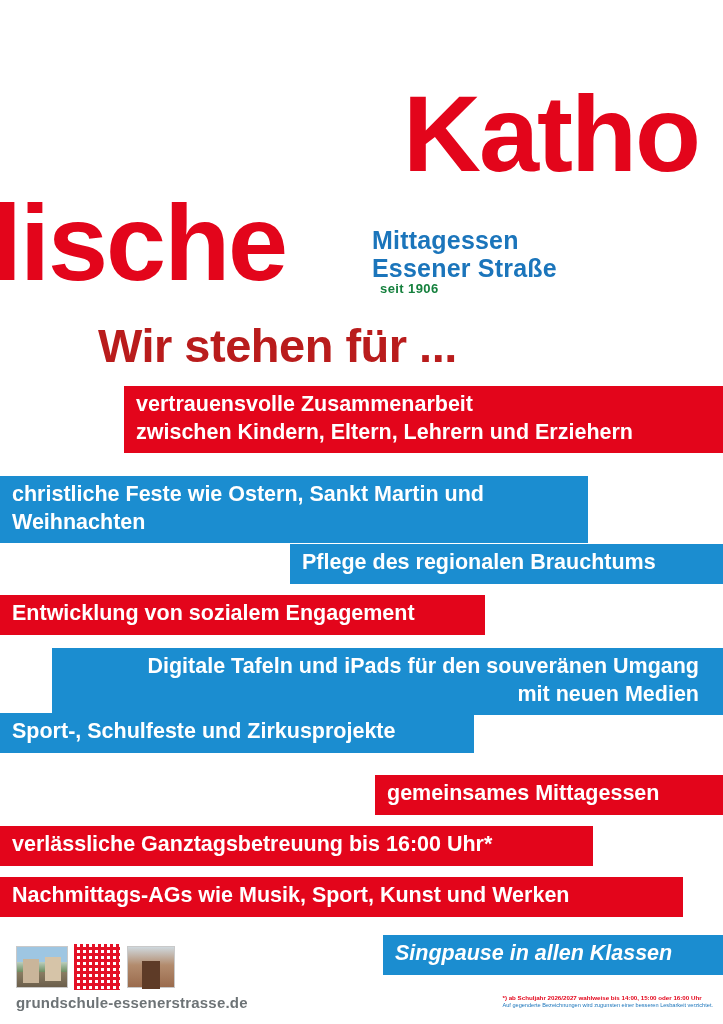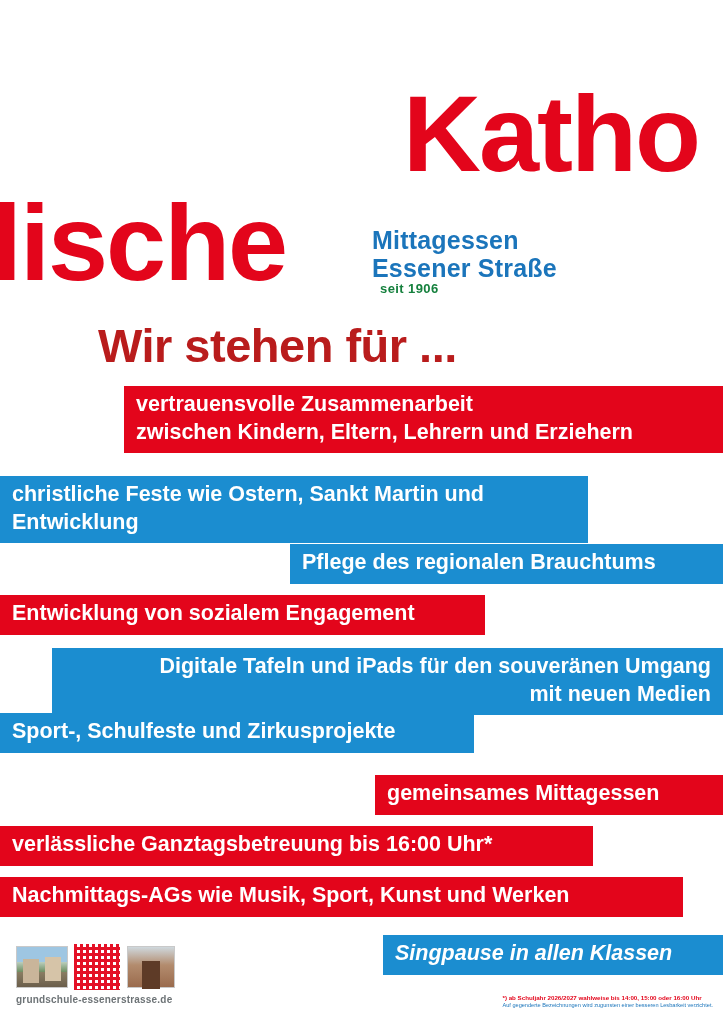--- a/index.html
+++ b/index.html
@@ -95,21 +95,21 @@
     left: 0;
     top: 386px;
     width: 723px;
   }
   .bar {
     position: absolute;
     color: #ffffff;
     font-weight: bold;
     font-size: 21.5px;
     line-height: 1.28;
-    padding: 5px 12px 7px 12px;
+    padding: 5px 24px 7px 12px;
     box-sizing: border-box;
     white-space: nowrap;
   }
   .bar.red { background: #e3051b; }
   .bar.blue { background: #1b8dd0; }
   .bar.two-line {
     white-space: normal;
   }
   .bar .l2 { display: block; }
 
@@ -171,21 +171,21 @@
     left: 14px;
     top: 14px;
     width: 18px;
     height: 28px;
     background: #5e3b27;
   }
   .site-url {
     position: absolute;
     left: 16px;
     top: 56px;
-    font-size: 10px;
+    font-size: 15px;
     font-weight: bold;
     color: #6d7376;
     letter-spacing: 0.2px;
   }
   .legal {
     position: absolute;
     right: 10px;
     top: 56px;
     text-align: left;
     line-height: 1.25;
@@ -221,21 +221,21 @@
 
   <div class="bars">
 
     <div class="bar red two-line" style="left:124px; top:0px; width:599px;">
       <span>vertrauensvolle Zusammenarbeit</span>
       <span class="l2">zwischen Kindern, Eltern, Lehrern und Erziehern</span>
     </div>
 
     <div class="bar blue two-line" style="left:0px; top:90px; width:588px;">
       <span>christliche Feste wie Ostern, Sankt Martin und</span>
-      <span class="l2">Entwicklung</span>
+      <span class="l2">Weihnachten</span>
     </div>
 
     <div class="bar blue" style="left:290px; top:158px; width:433px;">
       <span>Pflege des regionalen Brauchtums</span>
     </div>
 
     <div class="bar red" style="left:0px; top:209px; width:485px;">
       <span>Entwicklung von sozialem Engagement</span>
     </div>
 

